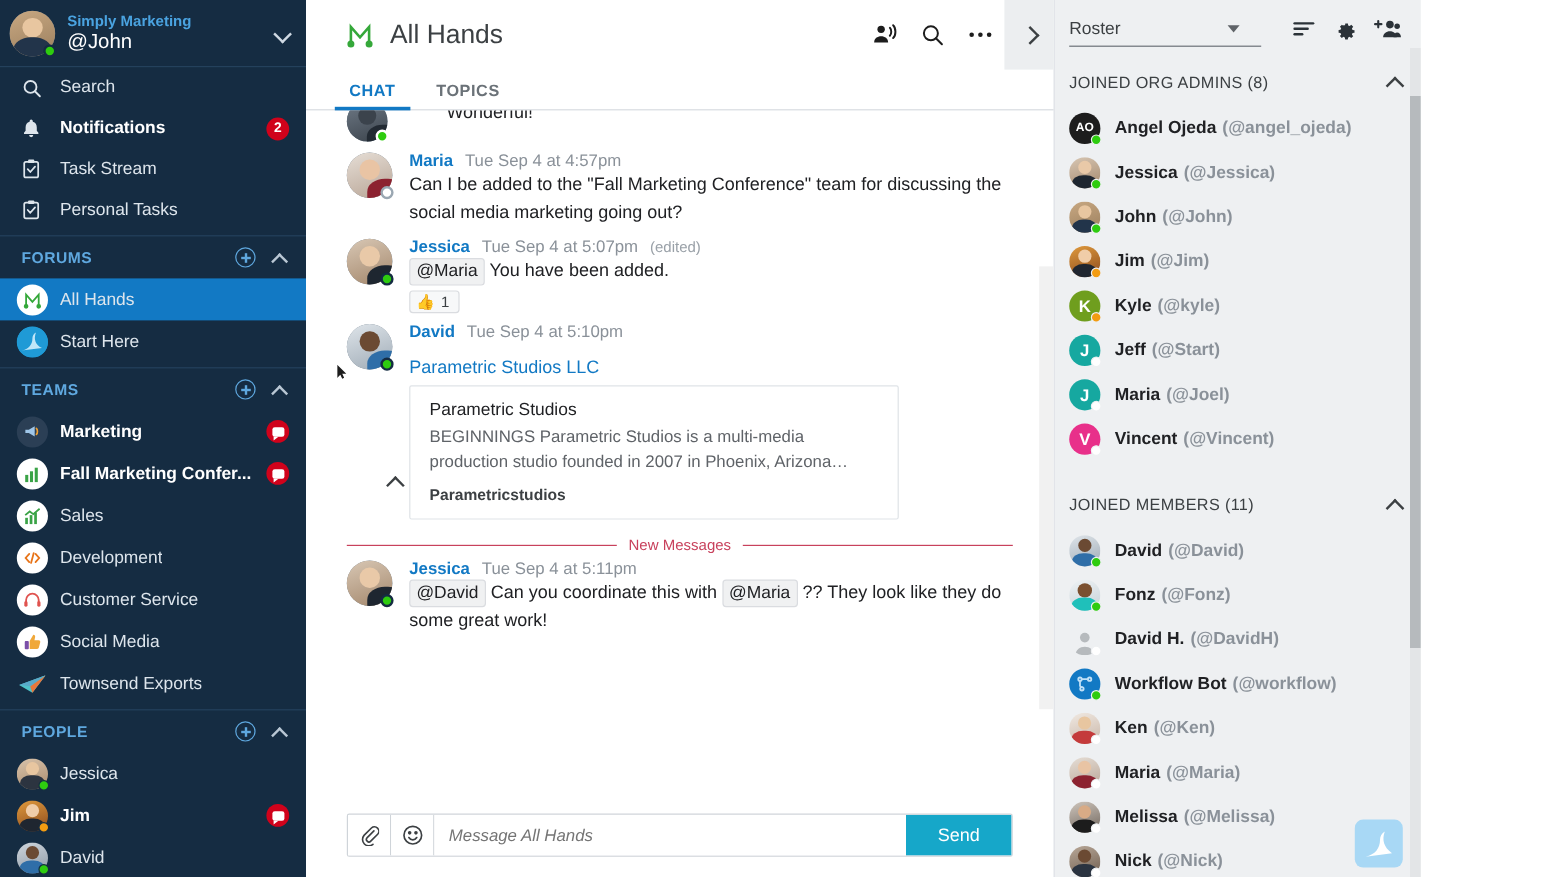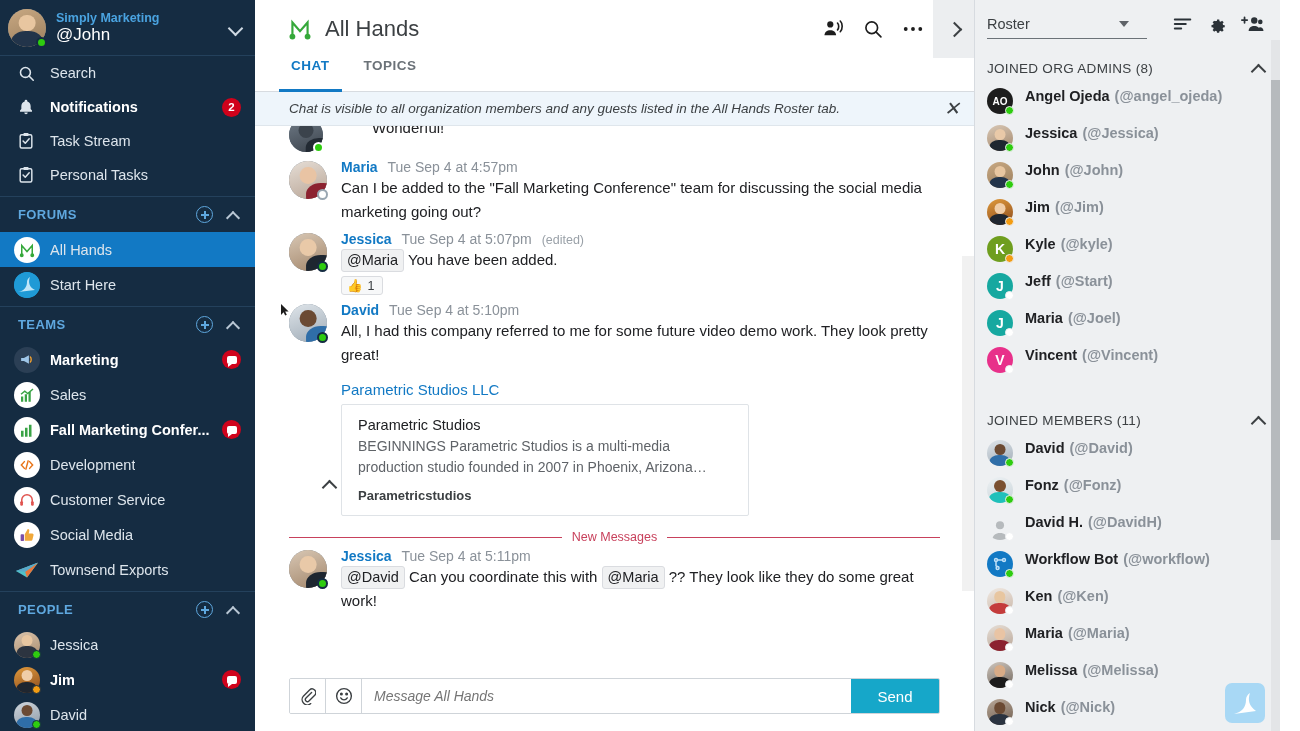--- a/index.html
+++ b/index.html
@@ -2,21 +2,21 @@
 <html><head>
 <meta charset="utf-8">
 <style>
   * { box-sizing: border-box; margin: 0; padding: 0; }
   html, body {
     width: 1300px; height: 731px;
     overflow: hidden;
     font-family: "Liberation Sans", sans-serif;
     background: #fff;
   }
-  .app { display: flex; width: 1280px; height: 731px; }
+  .app { display: flex; width: 1184px; height: 731px; }
 
   
   .sidebar {
     width: 255px; height: 731px;
     background: #152c42;
     color: #dbe3ea;
     flex: 0 0 255px;
     overflow: hidden;
     position: relative;
   }
@@ -152,21 +152,21 @@
     width:41px;height:58px;background:#eceef0;
     display:flex;align-items:center;justify-content:center;cursor:pointer;
   }
   .chev-right { width:14px;height:14px;position:relative; }
   .chev-right::before{
     content:"";position:absolute;left:2px;top:2px;width:9px;height:9px;
     border-right:2px solid #3c4043;border-top:2px solid #3c4043;transform:rotate(45deg);
   }
 
   .tabs {
-    display:flex; height:34px;
+    display:flex; align-items:flex-end; height:34px;
     padding-left:32px; border-bottom:1px solid #d7dbe0; flex:0 0 34px;
   }
   .tab {
     font-size:13.5px; font-weight:bold; letter-spacing:.5px;
     color:#6b7278; padding: 0 4px 8px 4px; margin-right:26px; cursor:pointer;
     position:relative;
   }
   .tab.active { color:#1279c4; }
   .tab.active::after {
     content:""; position:absolute; left:-8px; right:-8px; bottom:-1px;
@@ -262,21 +262,21 @@
   .rp-ico { cursor:pointer; display:flex; align-items:center; }
 
   .rp-section {
     display:flex; align-items:center; height:40px; padding: 0 14px 0 12px;
     font-size:13.5px; color:#3c4043; letter-spacing:.3px;
   }
   .rp-section .sp { flex:1 1 auto; }
   .chev-up-gray { width:16px;height:16px;position:relative;cursor:pointer;}
   .chev-up-gray::before{content:"";position:absolute;left:3px;top:6px;width:9px;height:9px;border-left:2px solid #3c4043;border-top:2px solid #3c4043;transform:rotate(45deg);}
 
-  .rp-row { display:flex; height:37px; padding: 0 12px; cursor:pointer; }
+  .rp-row { display:flex; align-items:center; height:37px; padding: 0 12px; cursor:pointer; }
   .rp-row .nm { font-size:14.5px; color:#202124; margin-left:12px; white-space:nowrap;font-weight:bold; }
   .rp-row .hd { color:#8a9199; margin-left:5px; }
   .rp-sb-track { position:absolute; right:0; top:40px; bottom:0; width:9px; background:#e3e5e7; }
   .rp-sb-thumb { position:absolute; right:0; top:40px; height:460px; width:9px; background:#b6babd; }
 
   .watermark {
     position:absolute; right:15px; bottom:8px;
     width:40px;height:40px;border-radius:7px;background:#a8d8f5;
     display:flex;align-items:center;justify-content:center;
   }
@@ -385,51 +385,51 @@
     </div>
 
     <div class="list-row bold">
       <span class="ricon" style="background:#2b3f55">
         <svg width="17" height="17" viewBox="0 0 24 24">
             <path d="M3 10v4h4l7 4V6l-7 4H3z" fill="#9fc6e8"></path>
             <path d="M16 8.5c1.6 1.6 1.6 5.4 0 7" stroke="#f0a030" stroke-width="2" fill="none" stroke-linecap="round"></path>
           </svg>
       </span>
       <span class="lbl">Marketing</span>
+      <span class="badge-msg">
+          <span class="bub"></span>
+        </span>
+    </div>
+
+    <div class="list-row bold">
+      <span class="ricon white">
+        <svg width="18" height="18" viewBox="0 0 24 24">
+          <rect x="4" y="13" width="3.4" height="8" fill="#3aa346"></rect>
+            <rect x="9.3" y="9" width="3.4" height="12" fill="#3aa346"></rect>
+          <rect x="14.6" y="5" width="3.4" height="16" fill="#3aa346"></rect>
+        </svg>
+      </span>
+      <span class="lbl">Fall Marketing Confer...</span>
       <span class="badge-msg">
           <span class="bub"></span>
         </span>
     </div>
 
     <div class="list-row">
       <span class="ricon white">
         <svg width="18" height="18" viewBox="0 0 24 24">
           <rect x="4" y="14" width="3" height="7" fill="#3aa346"></rect>
             <rect x="9" y="11" width="3" height="10" fill="#3aa346"></rect>
           <rect x="14" y="8" width="3" height="13" fill="#3aa346"></rect>
           <path d="M4 11l5-4 4 3 7-6" stroke="#3aa346" stroke-width="2" fill="none"></path>
         </svg>
       </span>
       <span class="lbl">Sales</span>
     </div>
 
-    <div class="list-row bold">
-      <span class="ricon white">
-        <svg width="18" height="18" viewBox="0 0 24 24">
-          <rect x="4" y="13" width="3.4" height="8" fill="#3aa346"></rect>
-            <rect x="9.3" y="9" width="3.4" height="12" fill="#3aa346"></rect>
-          <rect x="14.6" y="5" width="3.4" height="16" fill="#3aa346"></rect>
-        </svg>
-      </span>
-      <span class="lbl">Fall Marketing Confer...</span>
-      <span class="badge-msg">
-          <span class="bub"></span>
-        </span>
-    </div>
-
     <div class="list-row">
       <span class="ricon white">
         <svg width="18" height="18" viewBox="0 0 24 24" fill="none" stroke="#e8751a" stroke-width="2" stroke-linecap="round">
           <polyline points="8.5,7.5 4.5,12 8.5,16.5"></polyline>
             <polyline points="15.5,7.5 19.5,12 15.5,16.5"></polyline>
             <line x1="13.5" y1="6.5" x2="10.5" y2="17.5"></line>
         </svg>
       </span>
       <span class="lbl">Development</span>
     </div>
@@ -552,24 +552,20 @@
           <span class="chev-right"></span>
         </span>
       </span>
     </div>
 
     <div class="tabs">
       <span class="tab active">CHAT</span>
       <span class="tab">TOPICS</span>
     </div>
 
-    <div class="notice">
-      <span>Chat is visible to all organization members and any guests listed in the All Hands Roster tab.</span>
-      <span class="x">✕</span>
-    </div>
 
     <div class="chat-scroll">
 
       <div class="msg" style="padding-top:0;margin-top:-10px;gap:31px;">
         <div class="av-wrap">
           <div class="avatar" style="width:34px;height:34px;">
             <div class="face">
               <div class="bg" style="background:linear-gradient(160deg,#6f7a86,#3b434c)"></div>
               <div class="head" style="background:#3b434c"></div>
               <div class="body" style="background:#222a33"></div>
@@ -639,21 +635,20 @@
               <div class="body" style="background:#2f6ea8"></div>
             </div>
             <div class="status-dot status-online"></div>
           </div>
         </div>
         <div class="body">
           <div class="msg-meta">
             <span class="msg-author">David</span>
             <span class="msg-time">Tue Sep 4 at 5:10pm</span>
           </div>
-          <div class="msg-text">All, I had this company referred to me for some future video demo work. They look pretty great!</div>
           <div class="link-title">Parametric Studios LLC</div>
         </div>
       </div>
 
       <div class="card-wrap" style="margin-left:28px;">
         <div class="card-collapse">
           <span class="chev-up-dark"></span>
         </div>
         <div class="link-card">
           <div class="card-h">Parametric Studios</div>

